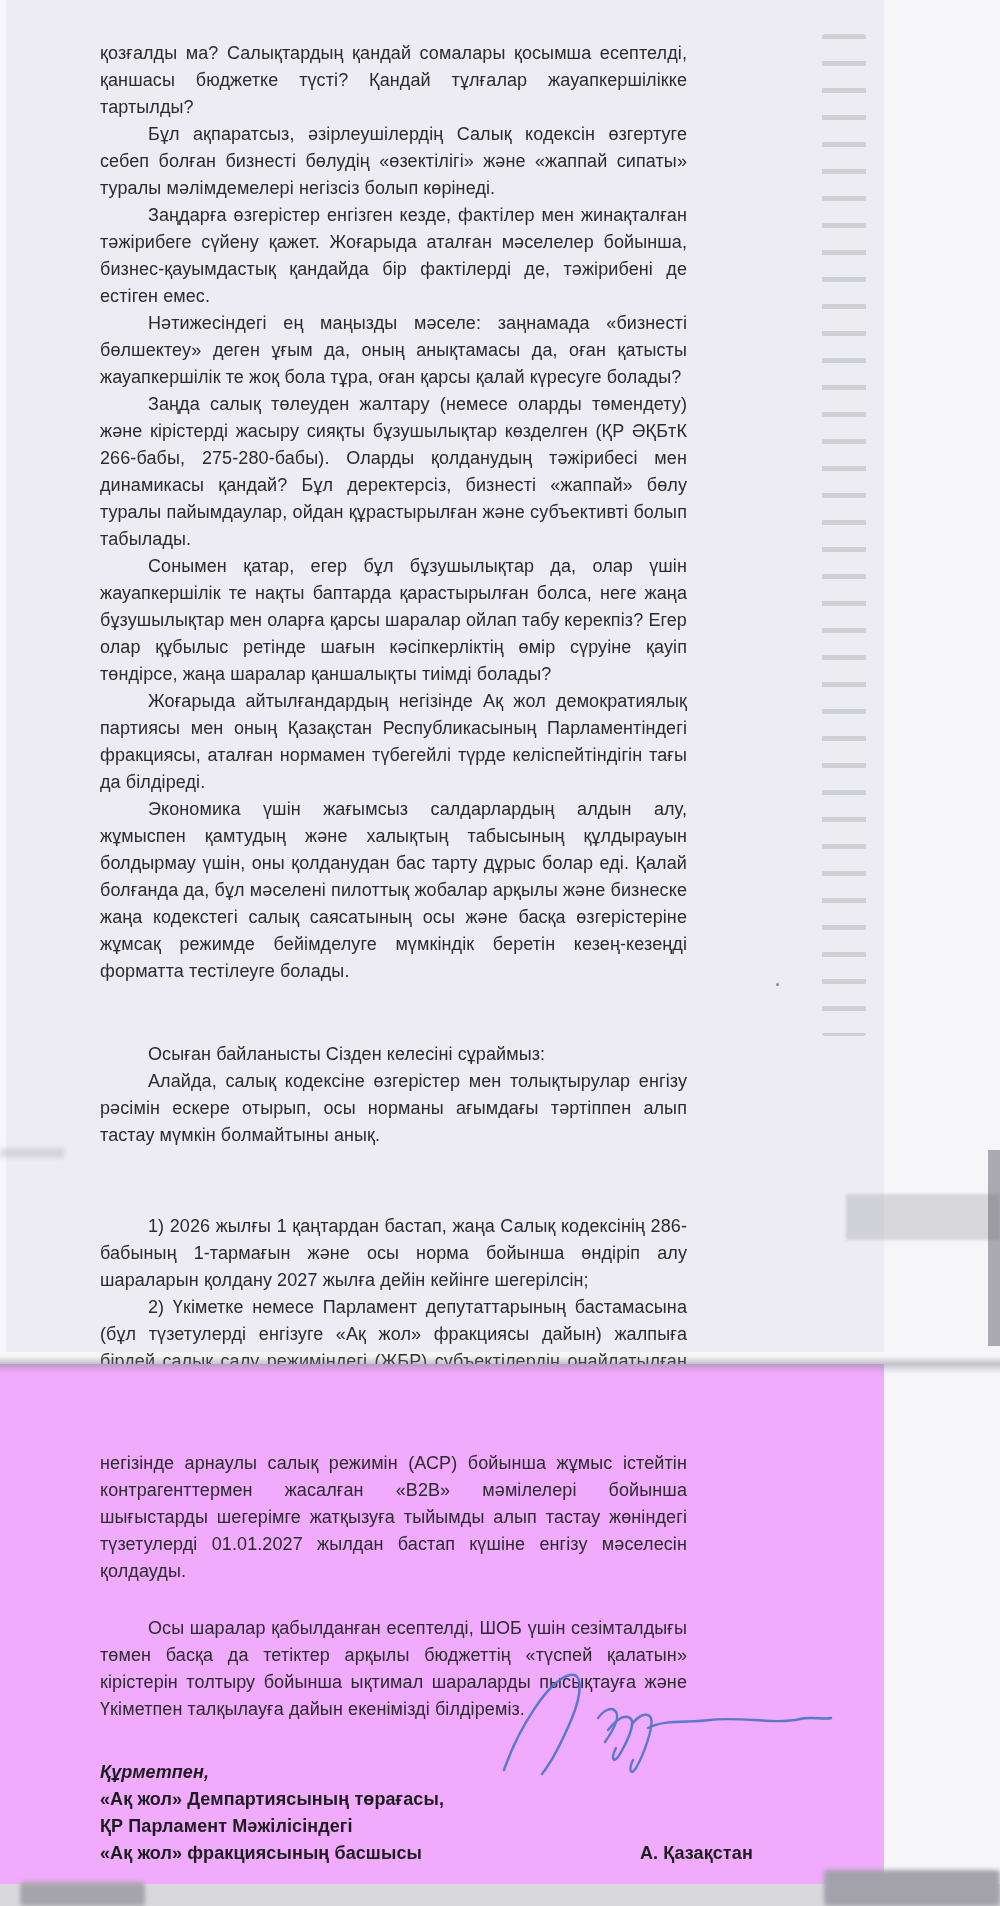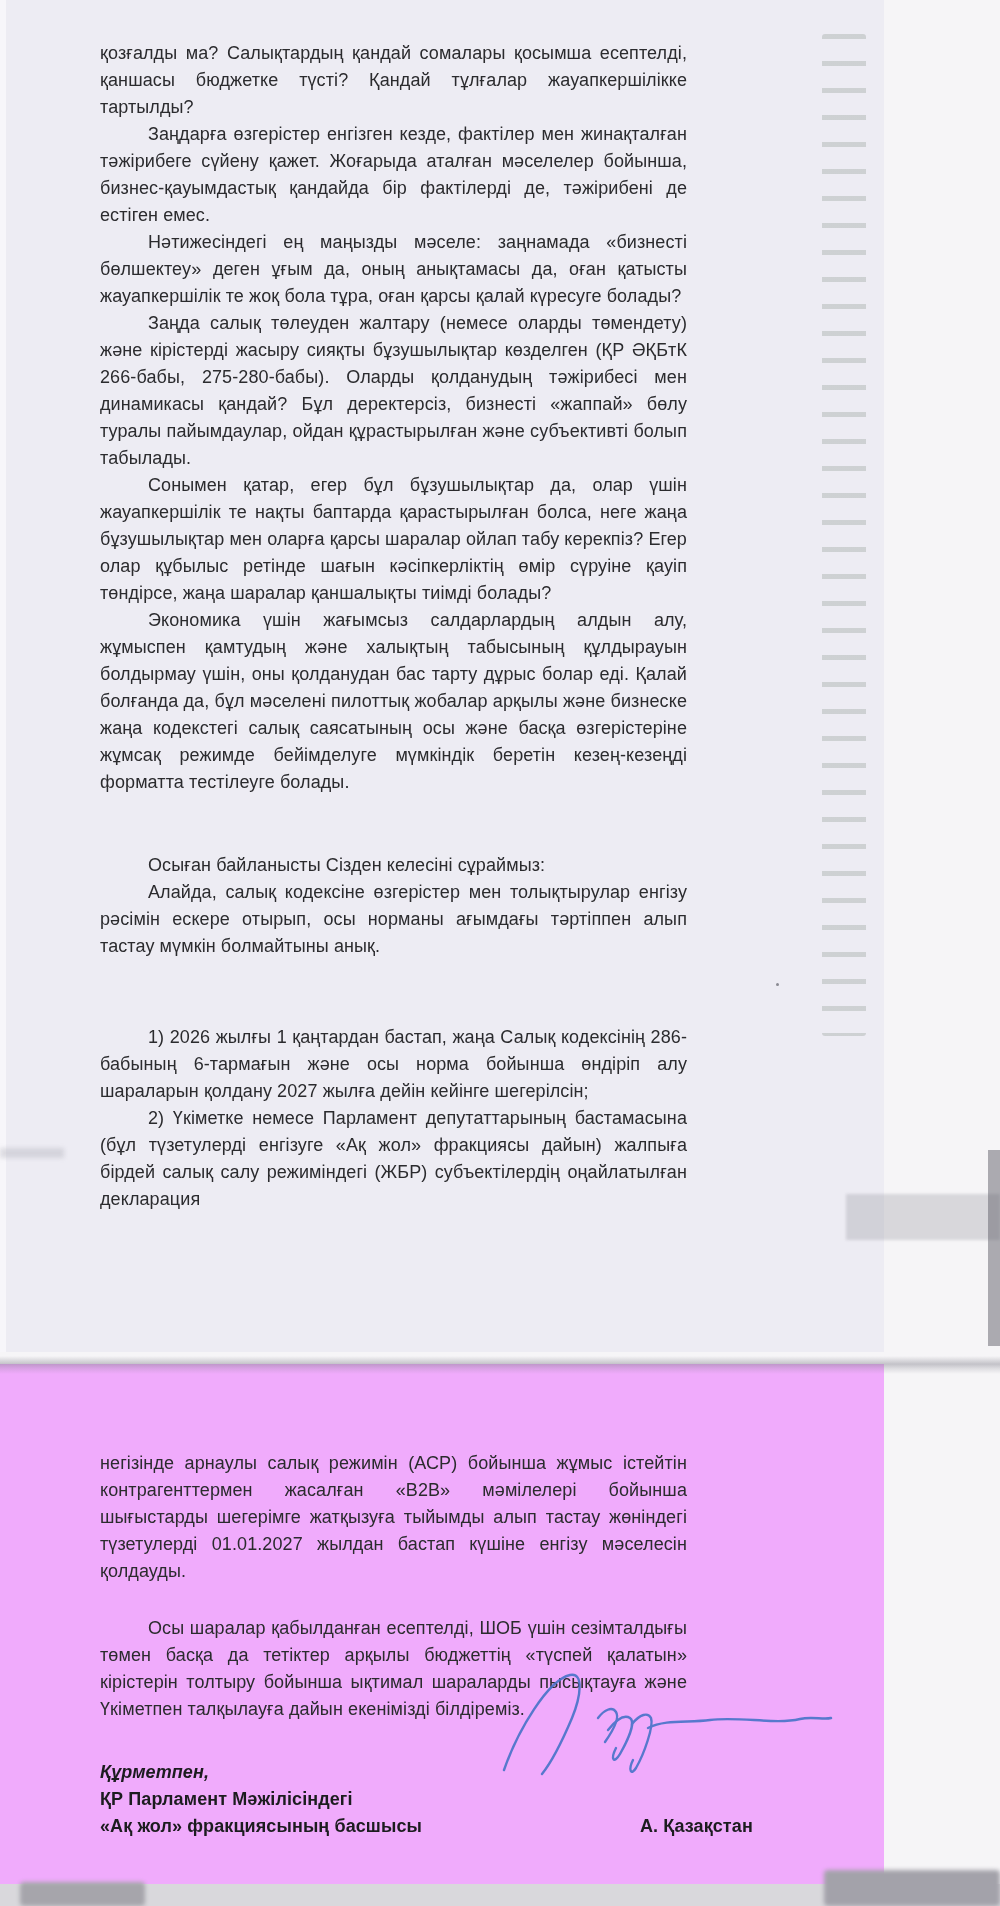--- a/index.html
+++ b/index.html
@@ -62,40 +62,43 @@
   .bottom-blob-left{left:20px;top:1882px;width:125px;height:24px;background:#a6a5ab;filter:blur(2px);border-radius:4px;}
   .bottom-blob-right{left:824px;top:1870px;width:176px;height:36px;background:#a3a2aa;filter:blur(2px);border-radius:4px;}
   .speckle{width:3px;height:3px;border-radius:50%;background:#8a8a92;}
 </style>
 </head>
 <body>
 
 <div class="page" id="page1">
   <div class="page-inner">
     <p class="para no-indent">қозғалды ма? Салықтардың қандай сомалары қосымша есептелді, қаншасы бюджетке түсті? Қандай тұлғалар жауапкершілікке тартылды?</p>
+    <p class="para">Бұл ақпаратсыз, әзірлеушілердің Салық кодексін өзгертуге себеп болған бизнесті бөлудің «өзектілігі» және «жаппай сипаты» туралы мәлімдемелері негізсіз болып көрінеді.</p>
     <p class="para">Заңдарға өзгерістер енгізген кезде, фактілер мен жинақталған тәжірибеге сүйену қажет. Жоғарыда аталған мәселелер бойынша, бизнес-қауымдастық қандайда бір фактілерді де, тәжірибені де естіген емес.</p>
     <p class="para">Нәтижесіндегі ең маңызды мәселе: заңнамада «бизнесті бөлшектеу» деген ұғым да, оның анықтамасы да, оған қатысты жауапкершілік те жоқ бола тұра, оған қарсы қалай күресуге болады?</p>
     <p class="para">Заңда салық төлеуден жалтару (немесе оларды төмендету) және кірістерді жасыру сияқты бұзушылықтар көзделген (ҚР ӘҚБтК 266-бабы, 275-280-бабы). Оларды қолданудың тәжірибесі мен динамикасы қандай? Бұл деректерсіз, бизнесті «жаппай» бөлу туралы пайымдаулар, ойдан құрастырылған және субъективті болып табылады.</p>
     <p class="para">Сонымен қатар, егер бұл бұзушылықтар да, олар үшін жауапкершілік те нақты баптарда қарастырылған болса, неге жаңа бұзушылықтар мен оларға қарсы шаралар ойлап табу керекпіз? Егер олар құбылыс ретінде шағын кәсіпкерліктің өмір сүруіне қауіп төндірсе, жаңа шаралар қаншалықты тиімді болады?</p>
+    <p class="para">Жоғарыда айтылғандардың негізінде Ақ жол демократиялық партиясы мен оның Қазақстан Республикасының Парламентіндегі фракциясы, аталған нормамен түбегейлі түрде келіспейтіндігін тағы да білдіреді.</p>
     <p class="para">Экономика үшін жағымсыз салдарлардың алдын алу, жұмыспен қамтудың және халықтың табысының құлдырауын болдырмау үшін, оны қолданудан бас тарту дұрыс болар еді. Қалай болғанда да, бұл мәселені пилоттық жобалар арқылы және бизнеске жаңа кодекстегі салық саясатының осы және басқа өзгерістеріне жұмсақ режимде бейімделуге мүмкіндік беретін кезең-кезеңді форматта тестілеуге болады.</p>
     <p class="para gap-a">Осыған байланысты Сізден келесіні сұраймыз:</p>
     <p class="para">Алайда, салық кодексіне өзгерістер мен толықтырулар енгізу рәсімін ескере отырып, осы норманы ағымдағы тәртіппен алып тастау мүмкін болмайтыны анық.</p>
-    <p class="para gap-b">1) 2026 жылғы 1 қаңтардан бастап, жаңа Салық кодексінің 286-бабының 6-тармағын және осы норма бойынша өндіріп алу шараларын қолдану 2027 жылға дейін кейінге шегерілсін;</p>
+    <p class="para gap-b">1) 2026 жылғы 1 қаңтардан бастап, жаңа Салық кодексінің 286-бабының 1-тармағын және осы норма бойынша өндіріп алу шараларын қолдану 2027 жылға дейін кейінге шегерілсін;</p>
     <p class="para justify-last">2) Үкіметке немесе Парламент депутаттарының бастамасына (бұл түзетулерді енгізуге «Ақ жол» фракциясы дайын) жалпыға бірдей салық салу режиміндегі (ЖБР) субъектілердің оңайлатылған декларация</p>
   </div>
 </div>
 
 <div class="page" id="page2">
   <div class="page-inner">
     <p class="para no-indent">негізінде арнаулы салық режимін (АСР) бойынша жұмыс істейтін контрагенттермен жасалған «В2В» мәмілелері бойынша шығыстарды шегерімге жатқызуға тыйымды алып тастау жөніндегі түзетулерді 01.01.2027 жылдан бастап күшіне енгізу мәселесін қолдауды.</p>
     <p class="para gap-c">Осы шаралар қабылданған есептелді, ШОБ үшін сезімталдығы төмен басқа да тетіктер арқылы бюджеттің «түспей қалатын» кірістерін толтыру бойынша ықтимал шараларды пысықтауға және Үкіметпен талқылауға дайын екенімізді білдіреміз.</p>
 
     <div class="sig-block">
       <p class="sig-closing">Құрметпен,</p>
       <div class="sig-lines">
+        <p>«Ақ жол» Демпартиясының төрағасы,</p>
         <p>ҚР Парламент Мәжілісіндегі</p>
         <p>«Ақ жол» фракциясының басшысы</p>
         <span class="sig-name">А. Қазақстан</span>
       </div>
     </div>
   </div>
 
   <svg class="signature-svg" viewBox="0 0 350 110" fill="none" xmlns="http://www.w3.org/2000/svg">
     <g stroke="#4a74c9" stroke-width="2.4" stroke-linecap="round" fill="none" opacity="0.92">
       <path d="M 14 102 C 28 62 58 12 80 7 C 94 4 91 28 82 50 C 71 76 60 96 52 106"></path>

